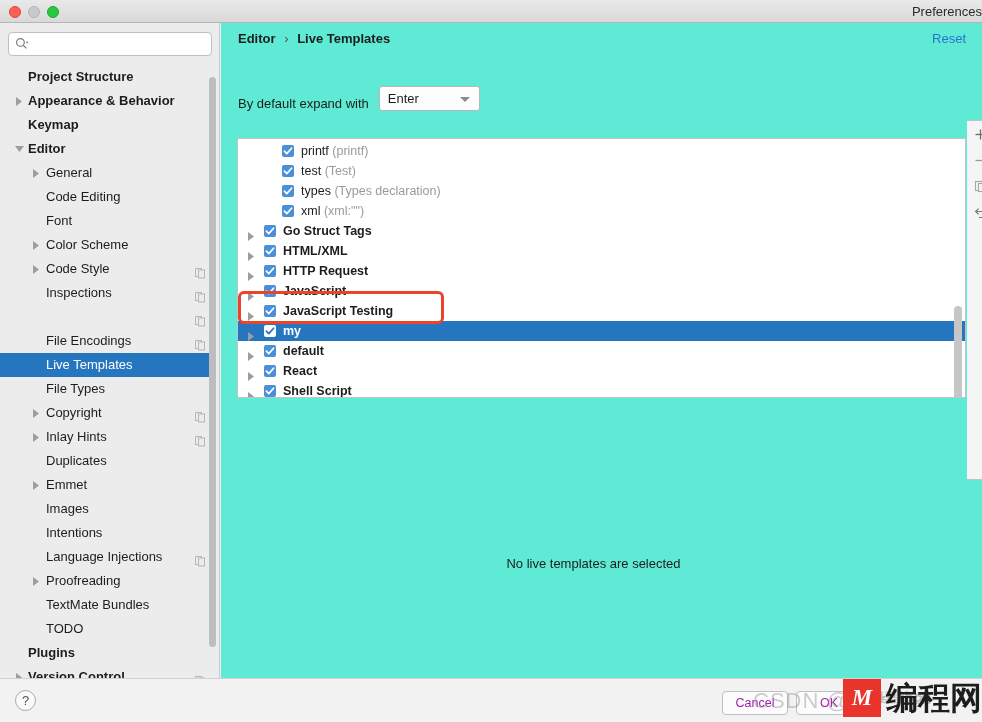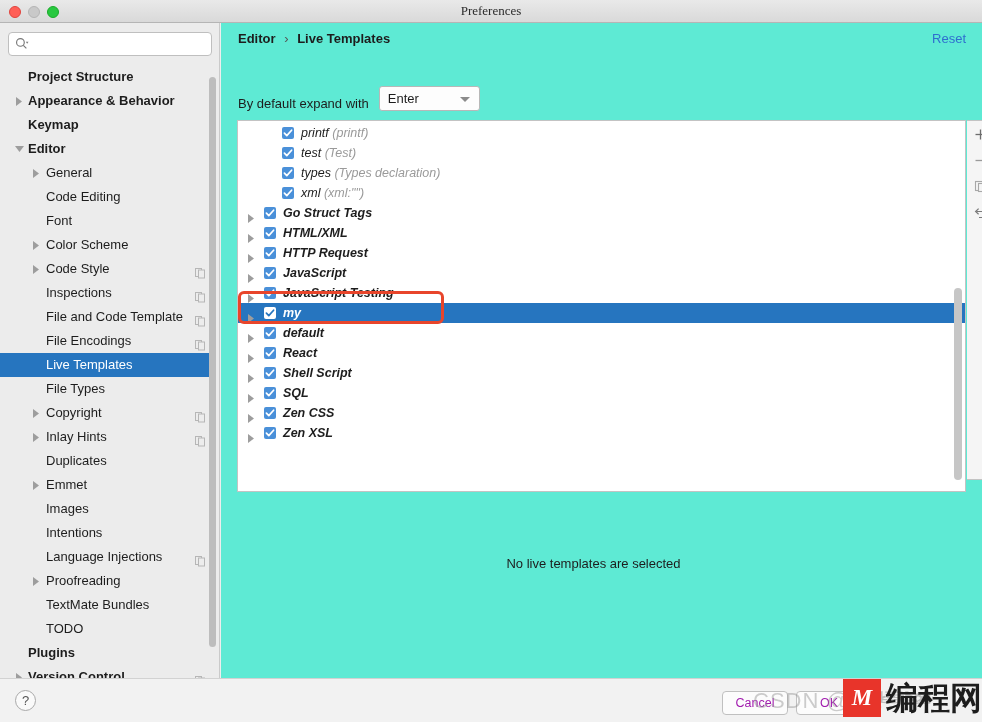--- a/index.html
+++ b/index.html
@@ -29,23 +29,23 @@
   }
   .traffic {
     position: absolute; left: 9px; top: 6px;
     display: flex; gap: 7px;
   }
   .dot { width: 12px; height: 12px; border-radius: 50%; }
   .dot.red { background: #ff5f57; border: 1px solid #e0443e; }
   .dot.yellow { background: #c9c9c9; border: 1px solid #b5b5b5; }
   .dot.green { background: #28c840; border: 1px solid #1aab29; }
   #window-title {
-    width: 100%; text-align: center;
+    width: 100%; text-align: right;
     font-size: 13px; color: #2b2b2b;
-    font-family: Liberation Serif, serif;
+    font-family: Liberation Sans, sans-serif;
   }
 
   
   #sidebar {
     position: absolute; left: 0; top: 23px;
     width: 220px; height: 655px;
     background: #ececec;
     border-right: 1px solid #cacaca;
     overflow: hidden;
   }
@@ -146,26 +146,25 @@
   #expand-select .caret {
     position: absolute; right: 9px; top: 10px;
     width: 0; height: 0;
     border-left: 5px solid transparent;
     border-right: 5px solid transparent;
     border-top: 5px solid #8b8b8b;
   }
 
   
   #listbox {
-    position: absolute; left: 16px; top: 97px;
-    width: 729px; height: 372px;
+    position: absolute; left: 16px; top: 115px;
+    width: 729px; height: 260px;
     background: #ffffff;
     border: 1px solid #c3c3c3;
     overflow: hidden;
-    font-style: italic;
   }
   #listclip {
     position: absolute; inset: 0;
     overflow: hidden;
   }
   #listinner {
     position: absolute; top: 2px; left: 0; right: 0;
   }
   .lrow {
     position: relative;
@@ -360,21 +359,21 @@
               <path d="M1 0 L7 4.5 L1 9 Z" fill="#9d9d9d"></path>
             </svg>
           </span><span class="lbl">Code Style</span><span class="copyglyph"><svg viewBox="0 0 11 11" width="11" height="11">
               <rect x="0.5" y="0.5" width="6" height="8" fill="none" stroke="#777" stroke-width="1"></rect>
               <rect x="3.5" y="2" width="6" height="8" fill="#ececec" stroke="#777" stroke-width="1"></rect>
             </svg></span></div>
         <div class="tnode lvl1"><span class="arrow"></span><span class="lbl">Inspections</span><span class="copyglyph"><svg viewBox="0 0 11 11" width="11" height="11">
               <rect x="0.5" y="0.5" width="6" height="8" fill="none" stroke="#777" stroke-width="1"></rect>
               <rect x="3.5" y="2" width="6" height="8" fill="#ececec" stroke="#777" stroke-width="1"></rect>
             </svg></span></div>
-        <div class="tnode lvl1"><span class="arrow"></span><span class="lbl">File and Code Template</span><span class="copyglyph"><svg viewBox="0 0 11 11" width="11" height="11">
+        <div class="tnode lvl1"><span class="arrow"></span><span class="copyglyph"><svg viewBox="0 0 11 11" width="11" height="11">
               <rect x="0.5" y="0.5" width="6" height="8" fill="none" stroke="#777" stroke-width="1"></rect>
               <rect x="3.5" y="2" width="6" height="8" fill="#ececec" stroke="#777" stroke-width="1"></rect>
             </svg></span></div>
         <div class="tnode lvl1"><span class="arrow"></span><span class="lbl">File Encodings</span><span class="copyglyph"><svg viewBox="0 0 11 11" width="11" height="11">
               <rect x="0.5" y="0.5" width="6" height="8" fill="none" stroke="#777" stroke-width="1"></rect>
               <rect x="3.5" y="2" width="6" height="8" fill="#ececec" stroke="#777" stroke-width="1"></rect>
             </svg></span></div>
         <div class="tnode lvl1 selected"><span class="arrow"></span><span class="lbl">Live Templates</span></div>
         <div class="tnode lvl1"><span class="arrow"></span><span class="lbl">File Types</span></div>
         <div class="tnode lvl1"><span class="arrow">

